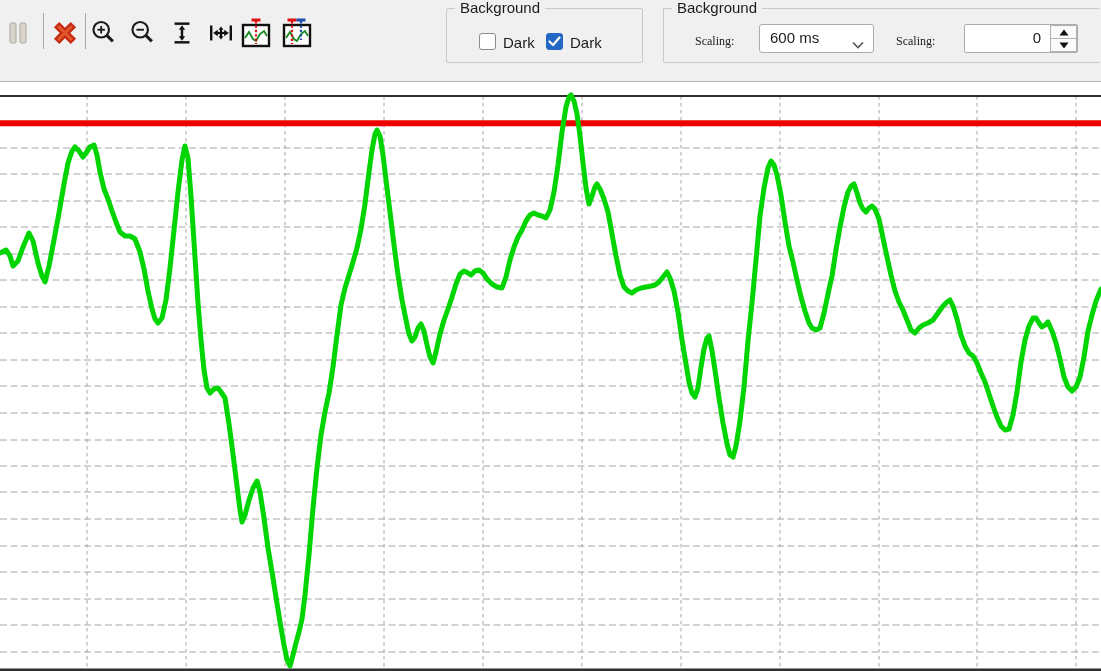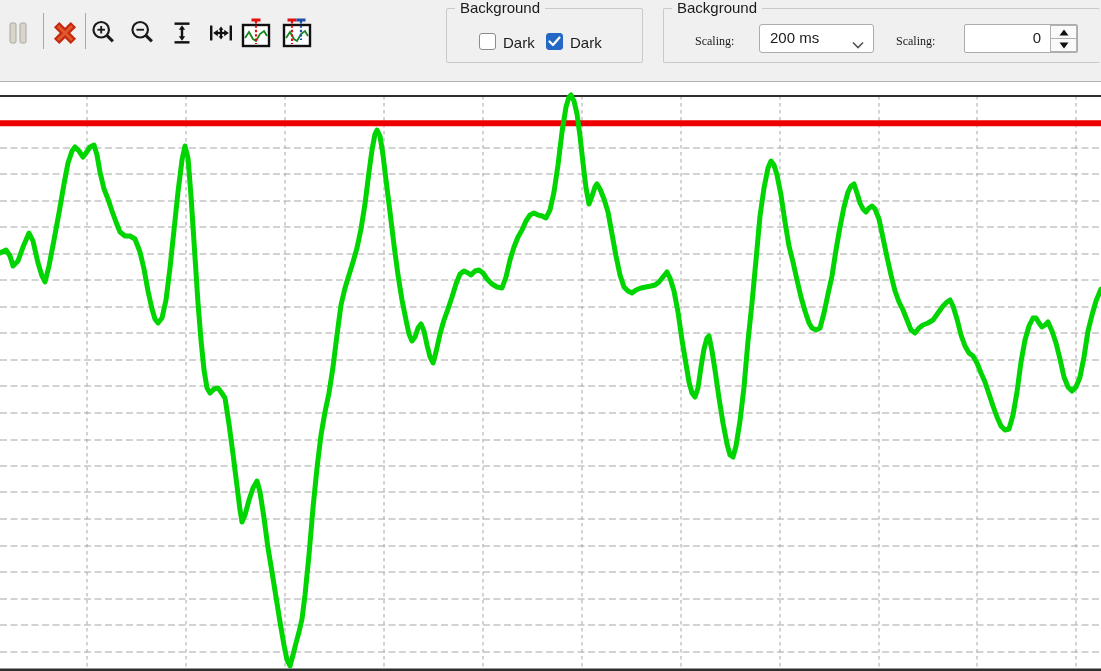--- a/index.html
+++ b/index.html
@@ -156,21 +156,21 @@
             <polyline points="1.5,5.5 5,9 11.5,1.5" fill="none" stroke="#fff" stroke-width="2.2" stroke-linecap="round" stroke-linejoin="round"></polyline>
           </svg>
       </span>
       <span class="cblabel" style="left:123px;">Dark</span>
     </div>
 
     <div class="groupbox" style="left:663px;width:437px;border-right:none;">
       <span class="legend">Background</span>
       <span class="ctl-label" style="left:31px;">Scaling:</span>
       <div class="combo" style="left:95px;">
-        <span class="val">200 ms</span>
+        <span class="val">600 ms</span>
         <span class="chev">
           <svg width="12" height="8" viewBox="0 0 12 8">
               <polyline points="1,1.5 6,6.5 11,1.5" fill="none" stroke="#555" stroke-width="1.6"></polyline>
             </svg>
         </span>
       </div>
       <span class="ctl-label" style="left:232px;">Scaling:</span>
       <div class="spin" style="left:300px;">
         <span class="val">0</span>
         <span class="spinbtns">

